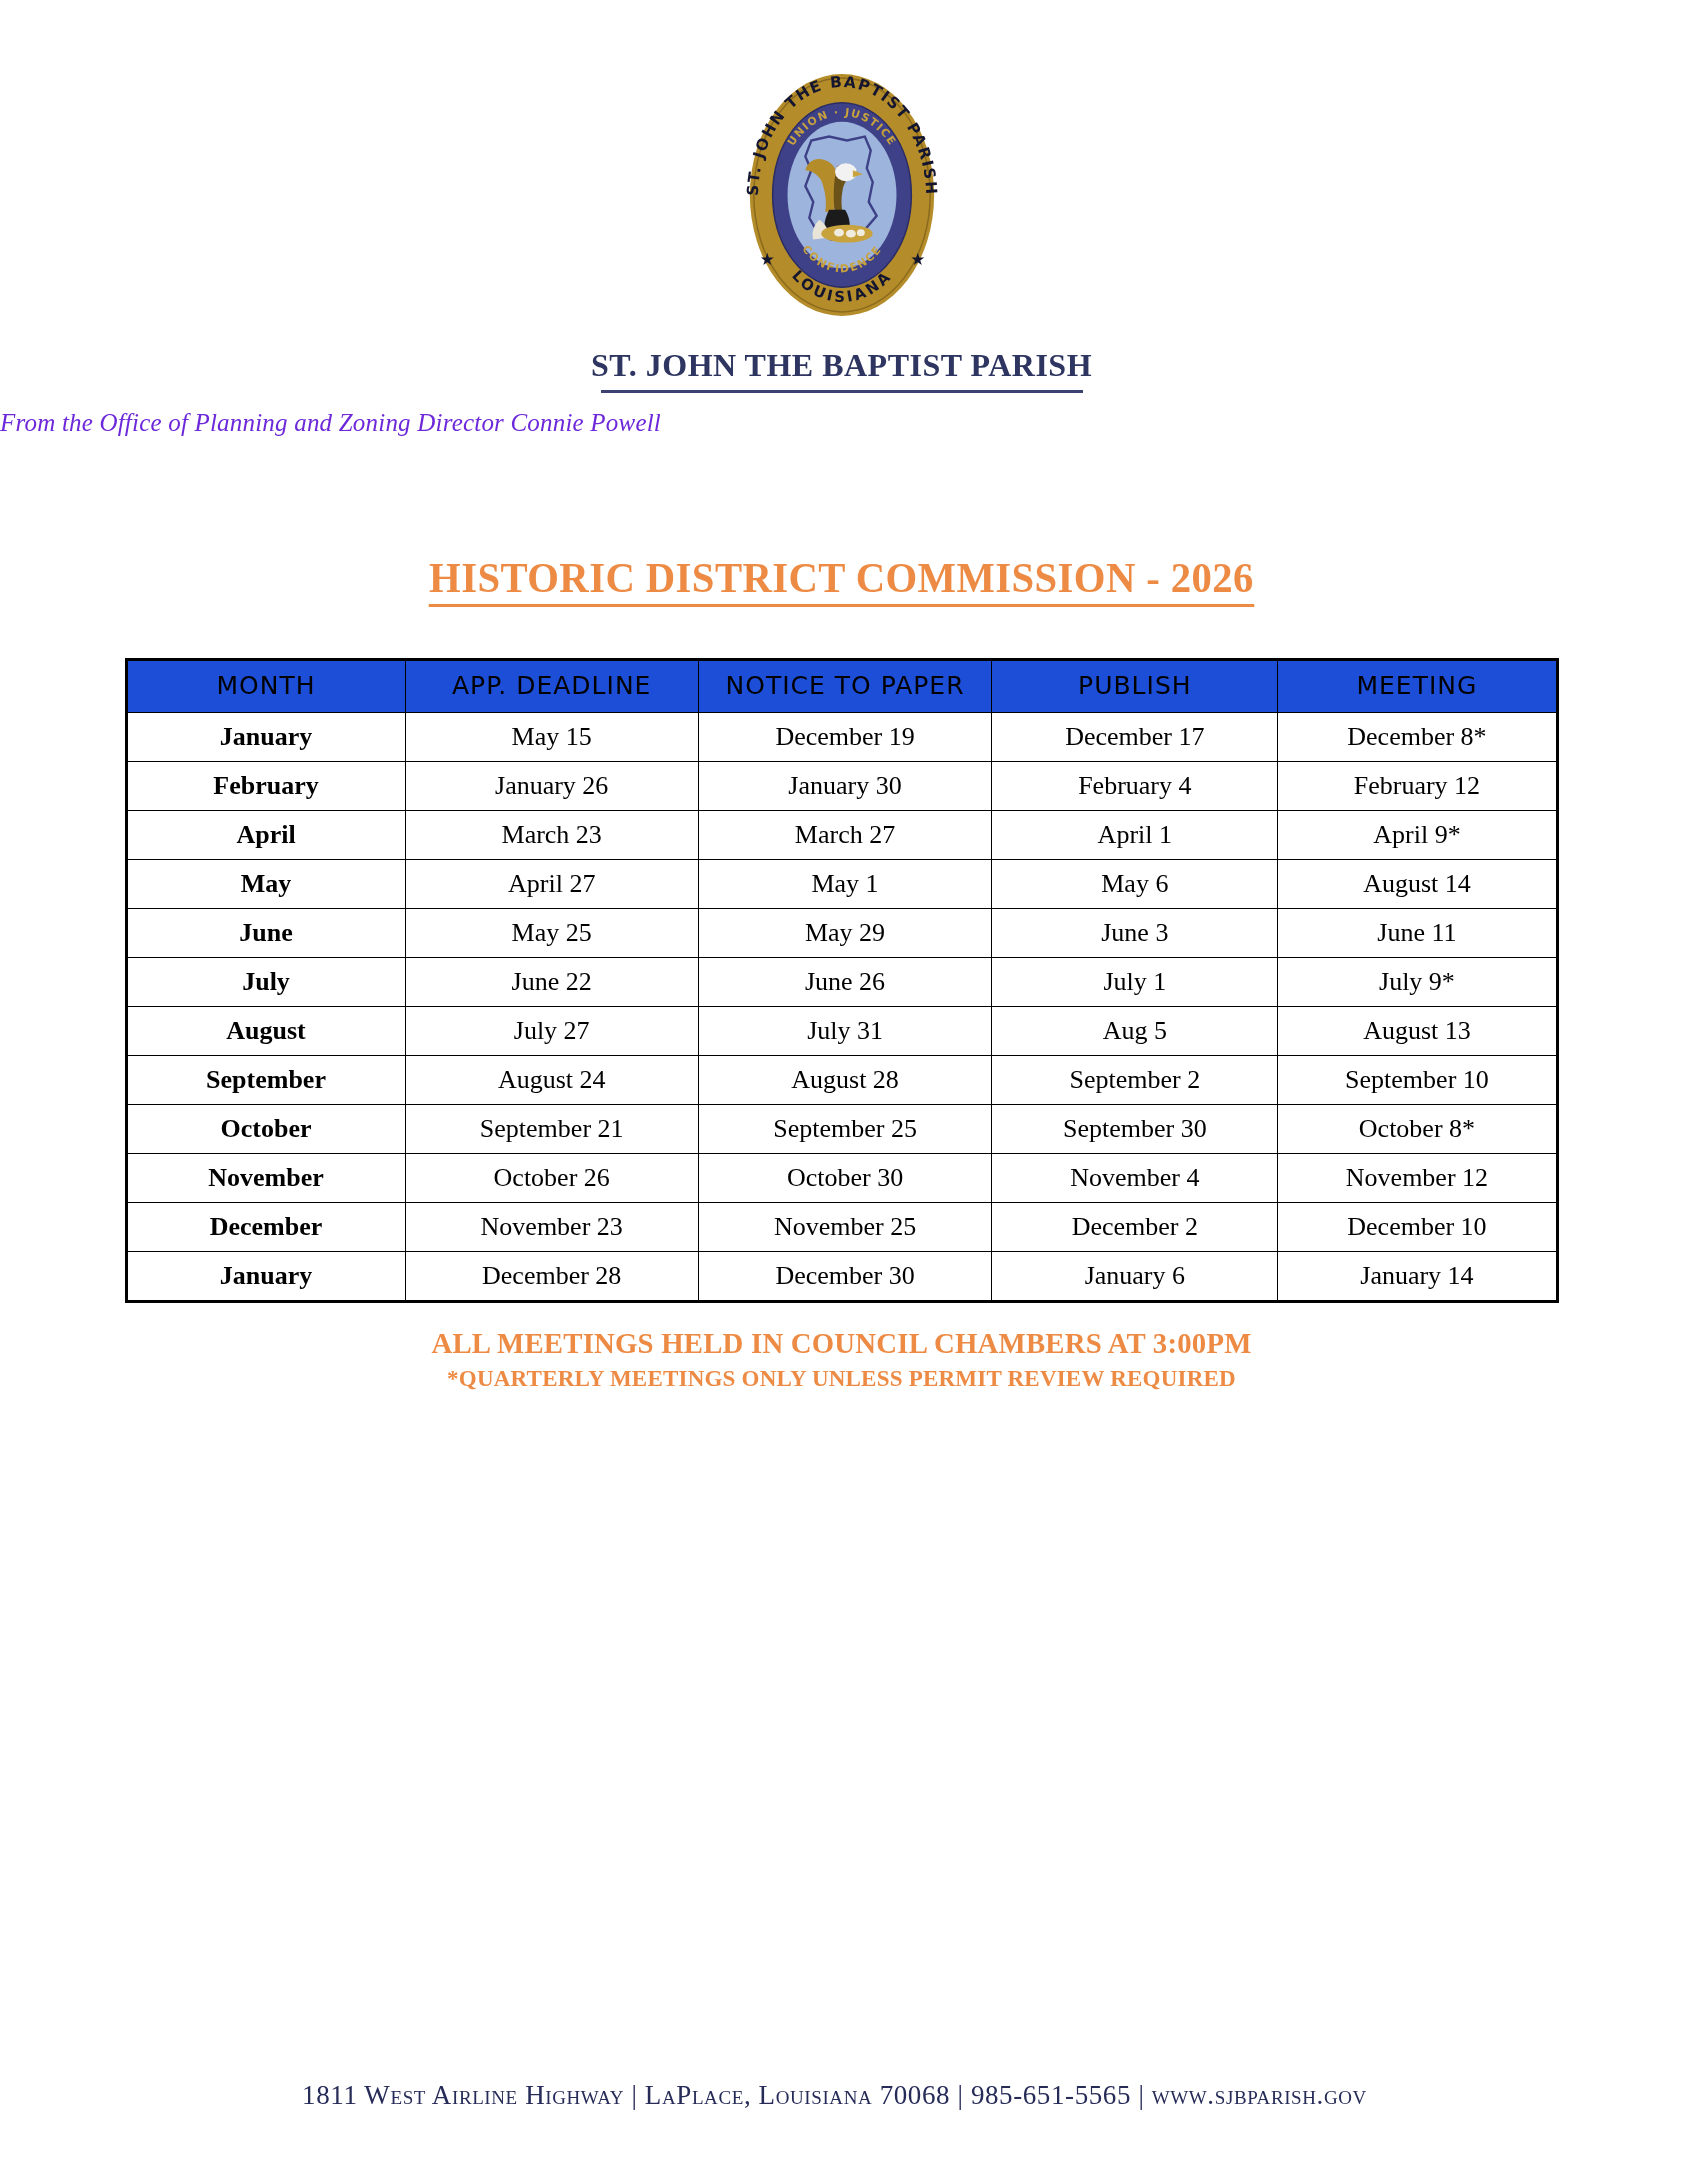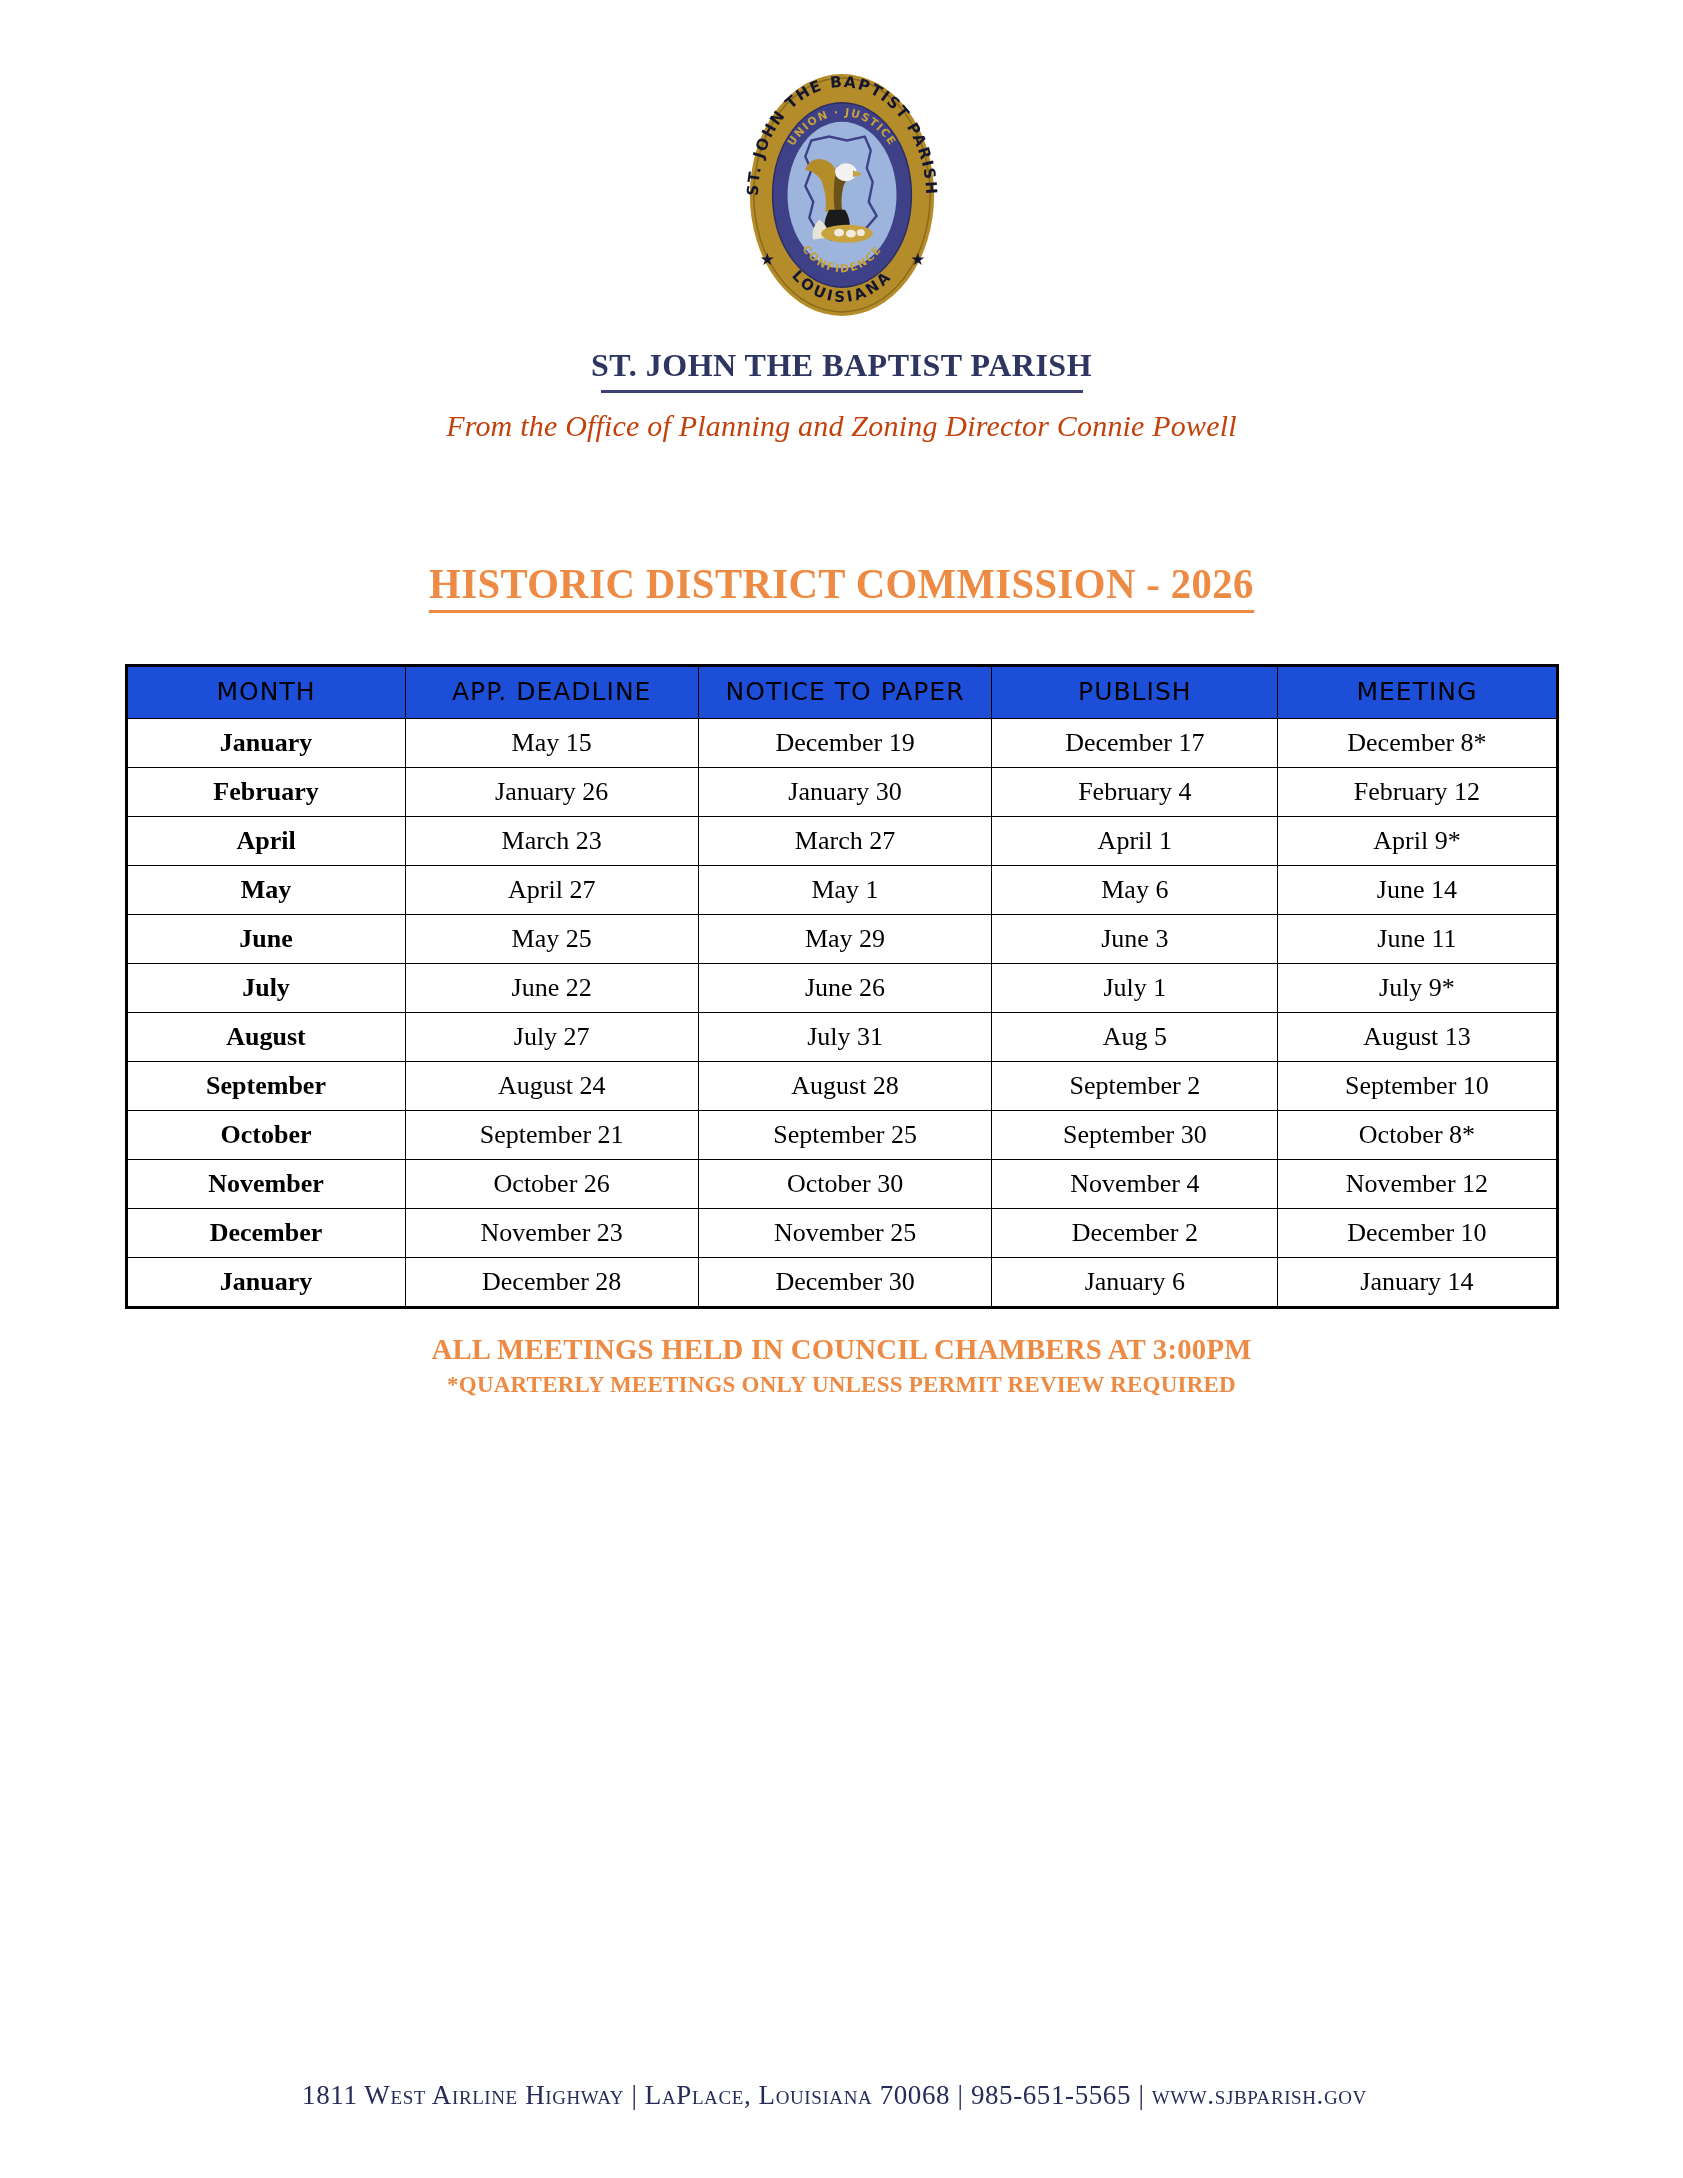--- a/index.html
+++ b/index.html
@@ -45,26 +45,25 @@
     letter-spacing: 0.5px;
     color: #2d3560;
   }
   .org-rule {
     width: 482px;
     height: 3px;
     background: #3b4170;
     margin: 6px auto 0 auto;
   }
   .org-sub {
-    text-align: center;
     margin-top: 16px;
     font-family: "Liberation Serif", serif;
     font-style: italic;
-    font-size: 30px;
-    color: #c2410c;
+    font-size: 25px;
+    color: #6d28d9;
     letter-spacing: 0.2px;
   }
 
   
   .doc-title {
     text-align: center;
     margin-top: 117px;
     font-family: "Liberation Serif", serif;
     font-weight: bold;
     font-size: 42px;
@@ -263,21 +262,21 @@
             <td>March 23</td>
             <td>March 27</td>
             <td>April 1</td>
             <td>April 9*</td>
           </tr>
         <tr>
             <td class="month">May</td>
             <td>April 27</td>
             <td>May 1</td>
             <td>May 6</td>
-            <td>June 14</td>
+            <td>August 14</td>
           </tr>
         <tr>
             <td class="month">June</td>
             <td>May 25</td>
             <td>May 29</td>
             <td>June 3</td>
             <td>June 11</td>
           </tr>
         <tr>
             <td class="month">July</td>

